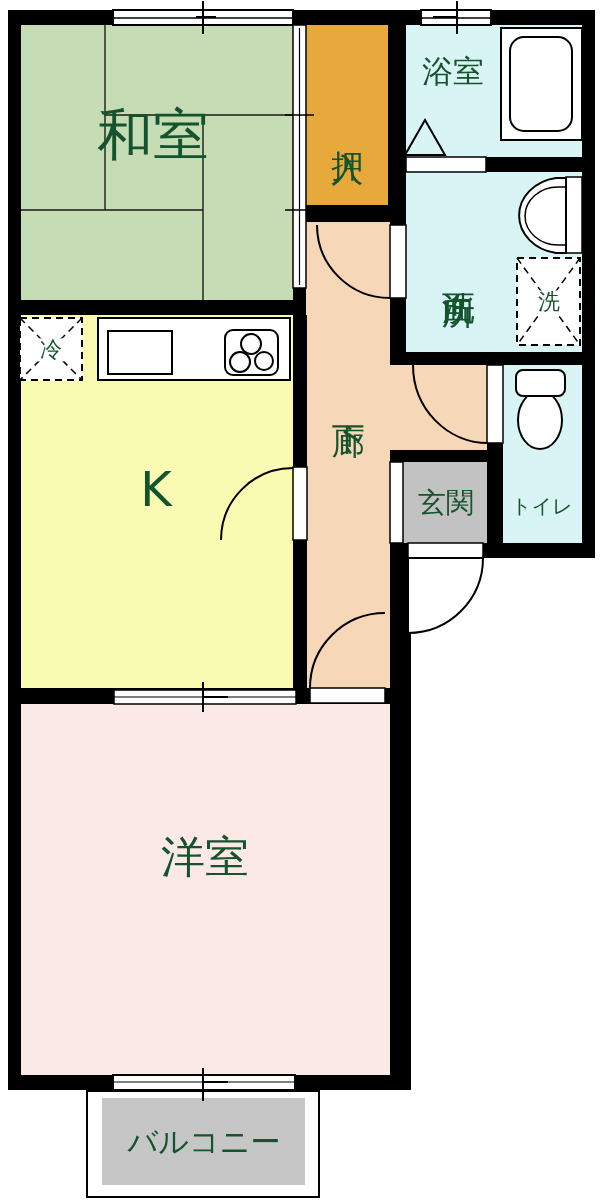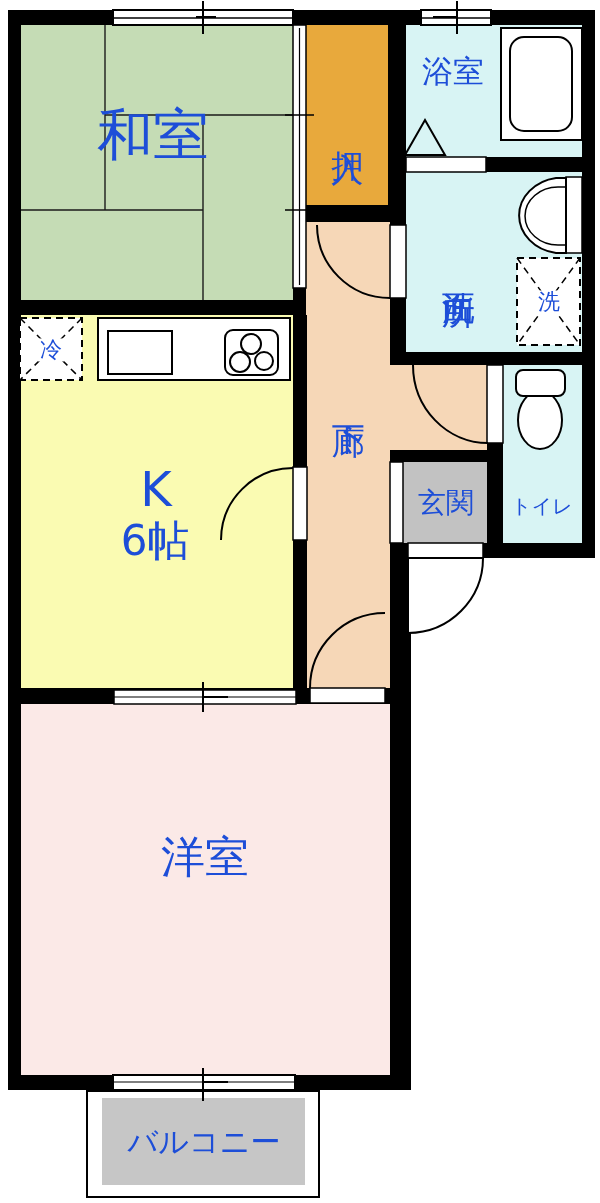--- a/index.html
+++ b/index.html
@@ -3,21 +3,21 @@
 <meta charset="utf-8">
 <style>
   html,body{margin:0;padding:0;background:#fff;}
   #plan{
     position:relative;width:600px;height:1203px;background:#ffffff;
     font-family:"DejaVu Sans",sans-serif;overflow:hidden;color:#000;
   }
   .room{position:absolute;}
   .wall{position:absolute;background:#000;}
   .label{position:absolute;transform:translate(-50%,-50%);white-space:nowrap;
-         color:#1d4ed8;line-height:1.05;text-align:center;}
+         color:#14532d;line-height:1.05;text-align:center;}
   .vlabel{writing-mode:vertical-rl;text-orientation:upright;letter-spacing:2px;}
   .chip{background:#fff;padding:0 2px;}
   .balcony-frame{position:absolute;background:#fff;border:2px solid #000;box-sizing:border-box;}
   svg.overlay{position:absolute;left:0;top:0;pointer-events:none;}
 </style>
 </head>
 <body>
 
 <div id="plan">
 
@@ -171,21 +171,20 @@
 
   <div class="label" style="left:453px;top:71px;font-size:31px;">浴室</div>
 
   <div class="label vlabel" style="left:458px;top:268px;font-size:33px;">洗面所</div>
   <div class="label chip" style="left:549px;top:302px;font-size:22px;">洗</div>
 
   <div class="label vlabel" style="left:348px;top:400px;font-size:33px;">廊下</div>
 
   <div class="label chip" style="left:51px;top:350px;font-size:22px;">冷</div>
   <div class="label" style="left:156px;top:489px;font-size:48px;">K</div>
-  <div class="label" style="left:155px;top:541px;font-size:42px;">6帖</div>
 
   <div class="label" style="left:446px;top:503px;font-size:28px;">玄関</div>
   <div class="label" style="left:542px;top:506px;font-size:20px;">トイレ</div>
 
   <div class="label" style="left:205px;top:857px;font-size:44px;">洋室</div>
 
   <div class="label" style="left:204px;top:1142px;font-size:30px;">バルコニー</div>
 </div>
 
 </body></html>

